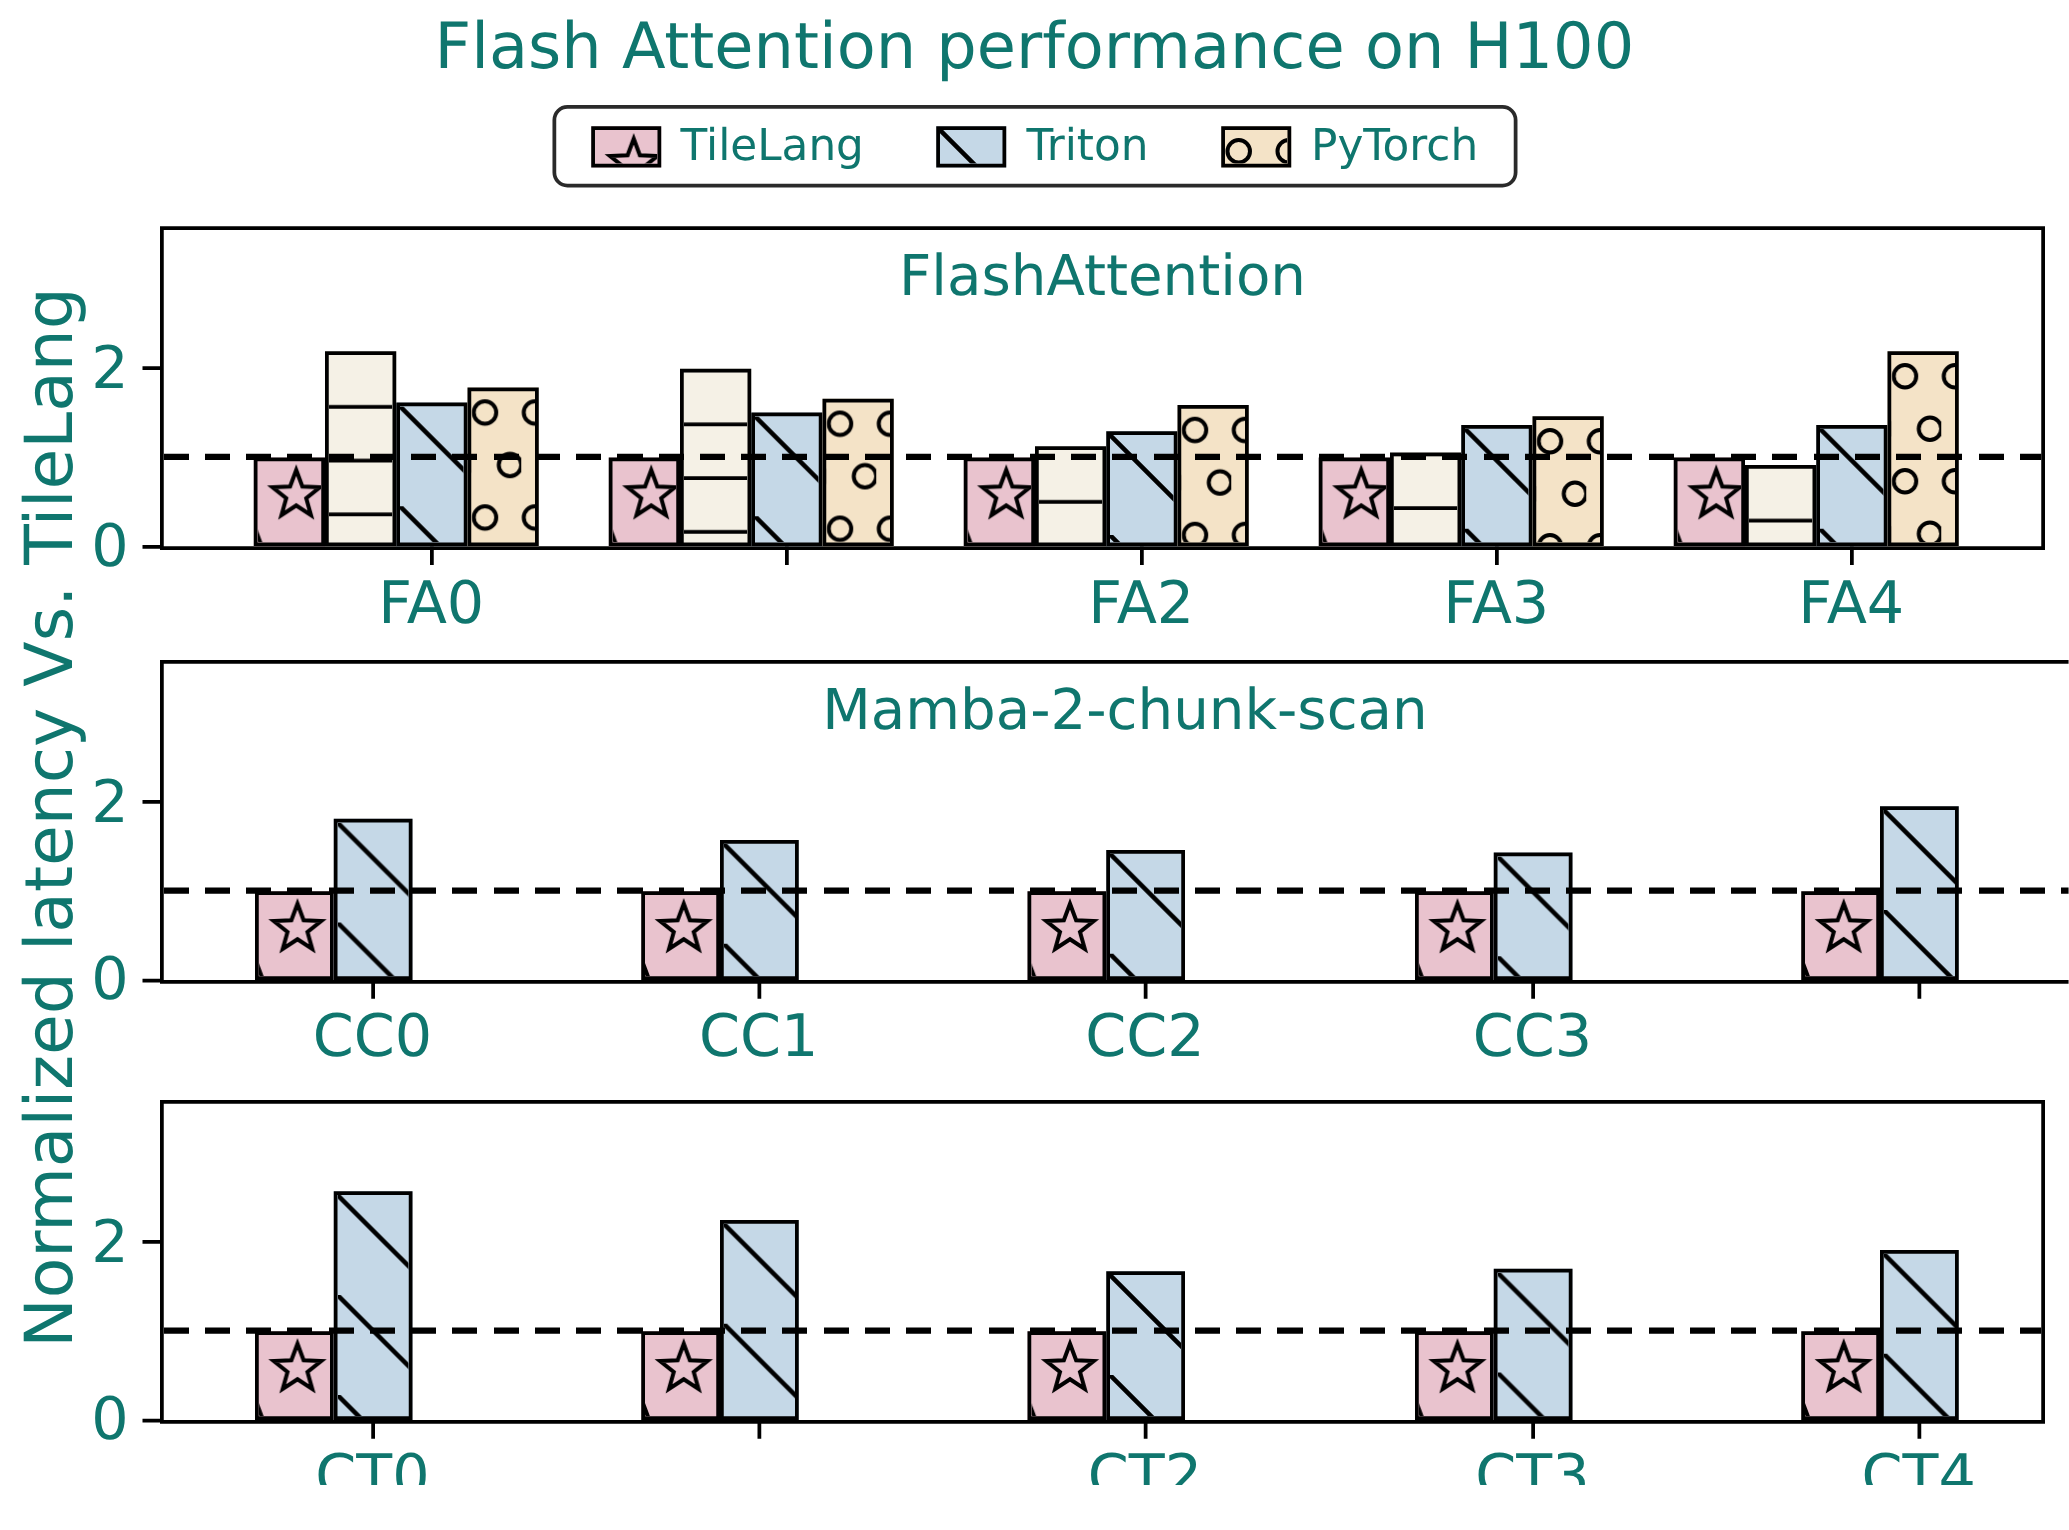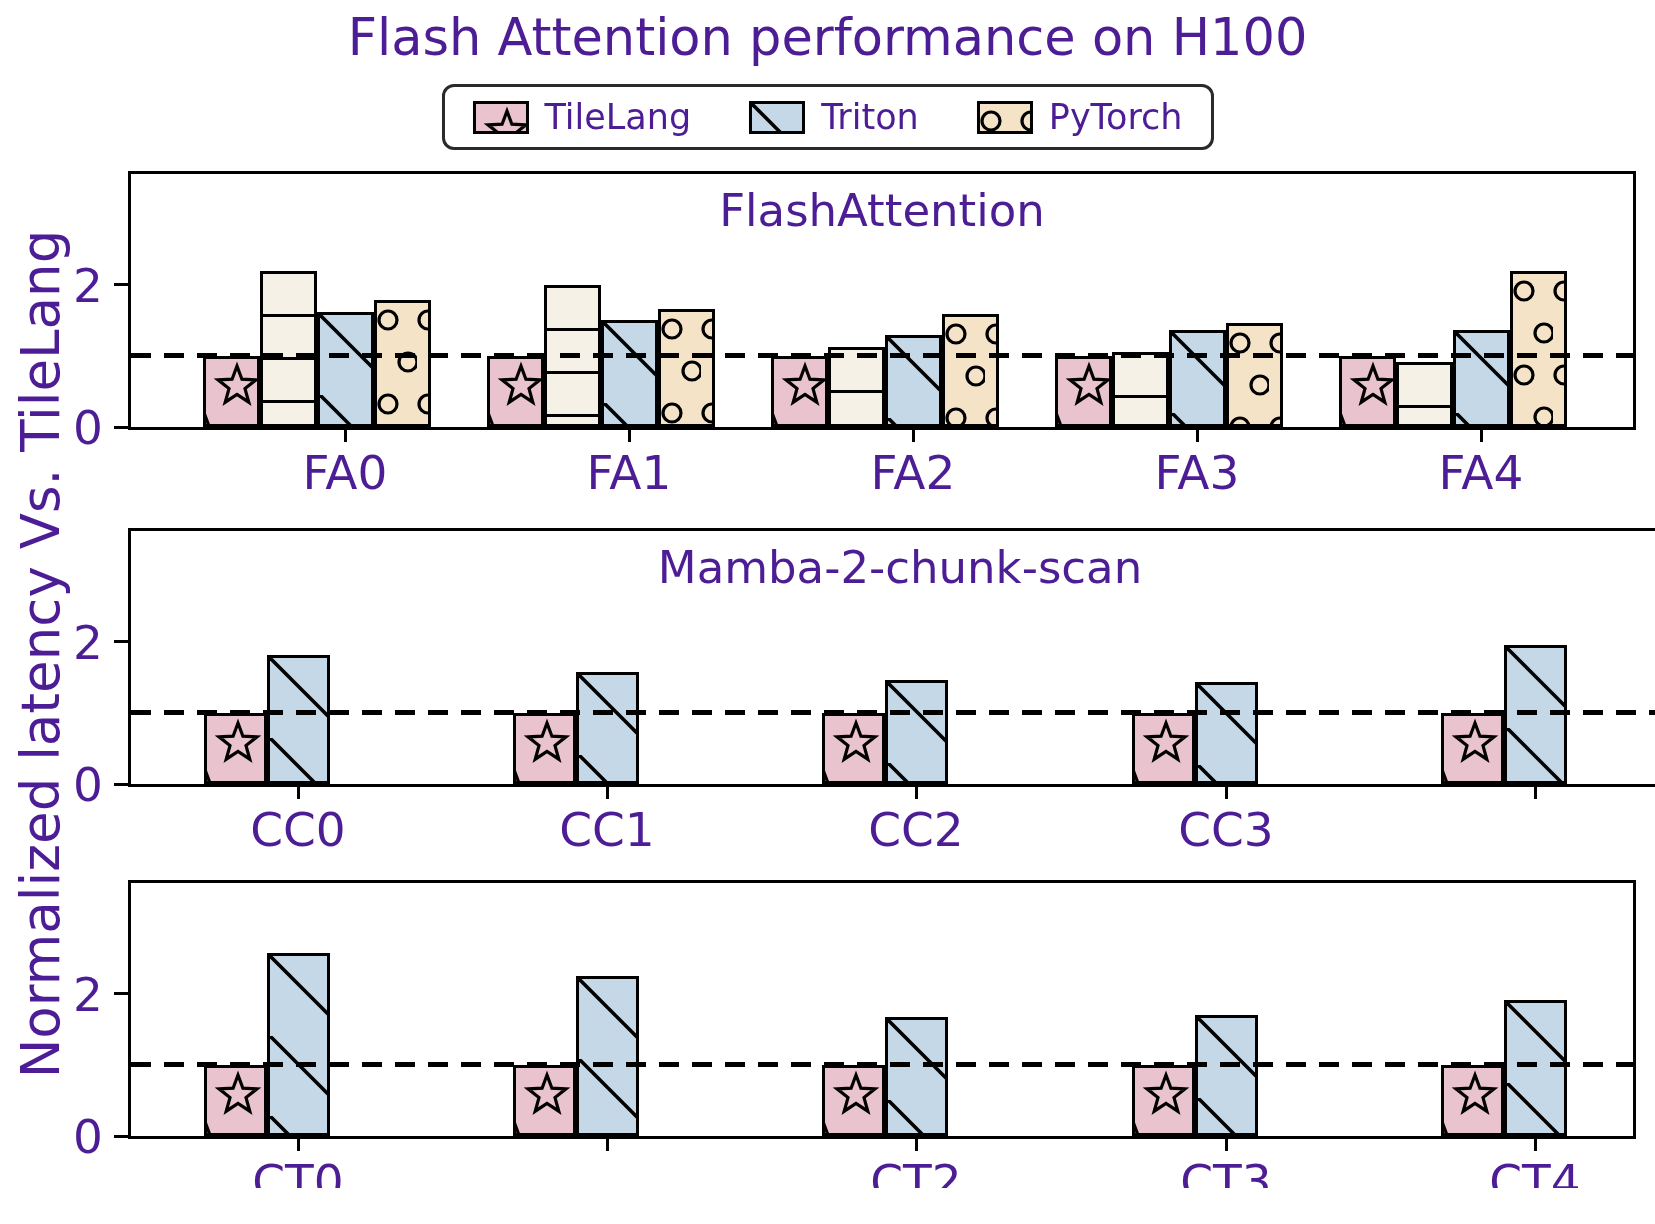--- a/index.html
+++ b/index.html
@@ -1,17 +1,17 @@
 <!DOCTYPE html>
 <html><head>
 <meta charset="utf-8">
 <style>
   html,body{margin:0;padding:0;background:#fff;}
   #figure{position:relative;width:1655px;height:1188px;background:#fff;
-          font-family:"DejaVu Sans","Liberation Sans",sans-serif;color:#4c1d95;overflow:hidden;}
+          font-family:"DejaVu Sans","Liberation Sans",sans-serif;color:#0f766e;overflow:hidden;}
   .fig-title{position:absolute;top:8px;left:0;width:100%;text-align:center;
              font-size:51px;font-weight:400;}
   .ylabel{position:absolute;left:40px;top:654px;transform:translate(-50%,-50%) rotate(-90deg);
           white-space:nowrap;font-size:53px;}
   .legend{position:absolute;top:84px;left:50%;transform:translateX(-50%);
           display:flex;align-items:center;gap:58px;border:3.5px solid #2a2a2a;
           border-radius:12px;padding:10px 28px;background:#fff;}
   .legend-item{display:flex;align-items:center;gap:16px;}
   .legend-swatch{width:56px;height:33px;border:3px solid #000;box-sizing:border-box;
                  position:relative;overflow:hidden;flex:0 0 auto;}
@@ -82,21 +82,21 @@
       <div class="legend-item">
         <div class="legend-swatch" style="background: rgb(244, 227, 199);">
           <svg class="hatch-svg">
             <rect width="100%" height="100%" fill="url(#h-circles)"></rect>
           </svg>
         </div>
         <div class="legend-label">PyTorch</div>
       </div>
     </div>
   <div id="plots">
-      <div class="axes" style="top: 171px;">
+      <div class="axes" style="top: 181px;">
         <div class="subplot-title">FlashAttention</div>
         <div class="bar" style="left: 71.5px; width: 57px; height: 71px; background: rgb(233, 195, 206);">
           <svg class="hatch-svg">
             <rect width="100%" height="100%" fill="url(#h-star)"></rect>
           </svg>
         </div>
         <div class="bar" style="left: 128.5px; width: 57px; height: 156px; background: rgb(245, 241, 230);">
           <svg class="hatch-svg">
             <rect width="100%" height="100%" fill="url(#h-hlines)"></rect>
           </svg>
@@ -127,21 +127,20 @@
           <svg class="hatch-svg">
             <rect width="100%" height="100%" fill="url(#h-diag)"></rect>
           </svg>
         </div>
         <div class="bar" style="left: 526.5px; width: 57px; height: 118px; background: rgb(244, 227, 199);">
           <svg class="hatch-svg">
             <rect width="100%" height="100%" fill="url(#h-circles)"></rect>
           </svg>
         </div>
         <div class="xtick-mark" style="left: 496.5px;"></div>
-        <div class="xtick-label" style="left: 398px;">FA1</div>
         <div class="bar" style="left: 639.5px; width: 57px; height: 71px; background: rgb(233, 195, 206);">
           <svg class="hatch-svg">
             <rect width="100%" height="100%" fill="url(#h-star)"></rect>
           </svg>
         </div>
         <div class="bar" style="left: 696.5px; width: 57px; height: 80px; background: rgb(245, 241, 230);">
           <svg class="hatch-svg">
             <rect width="100%" height="100%" fill="url(#h-hlines)"></rect>
           </svg>
         </div>

